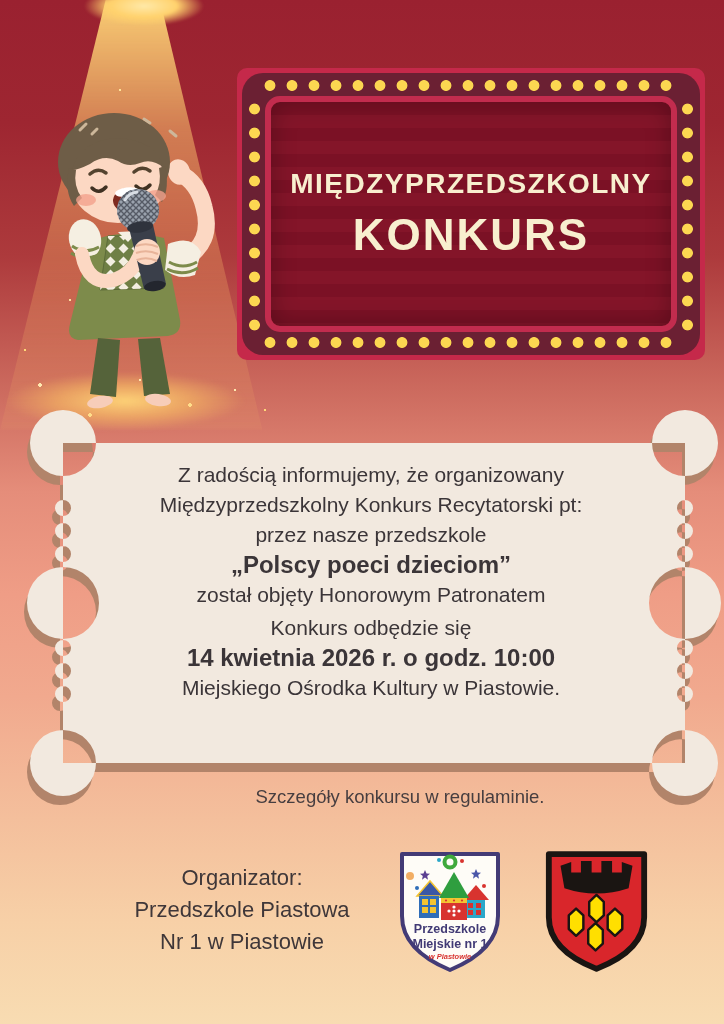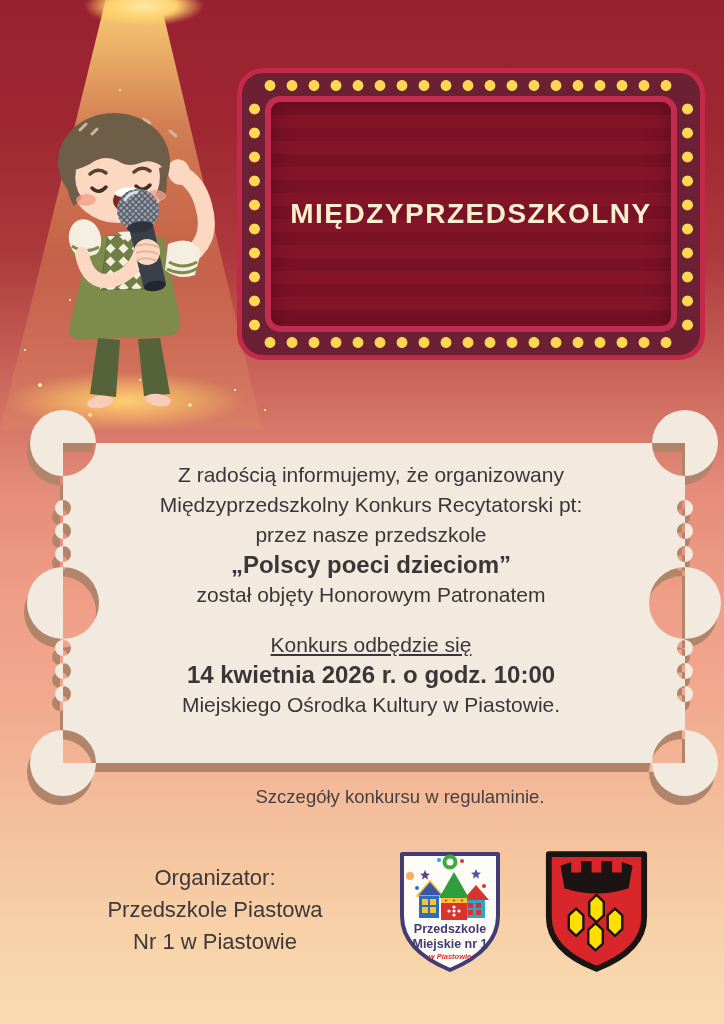--- a/index.html
+++ b/index.html
@@ -43,21 +43,21 @@
       radial-gradient(2px 2px at 140px 380px, #ffe9b0 60%, transparent 70%),
       radial-gradient(3px 3px at 190px 405px, #ffdd8a 60%, transparent 70%),
       radial-gradient(2px 2px at 235px 390px, #ffe9b0 60%, transparent 70%),
       radial-gradient(2px 2px at 265px 410px, #ffd97a 60%, transparent 70%),
       radial-gradient(2px 2px at 25px 350px,  #ffd97a 60%, transparent 70%),
       radial-gradient(2px 2px at 130px 330px, #ffe49a 60%, transparent 70%);
   }
   
   .marquee{
     position:absolute;left:237px;top:68px;width:468px;height:292px;
-    background:#c5294a;border-radius:26px;padding:5px;box-sizing:border-box;
+    background:#c5294a;border-radius:10px;padding:5px;box-sizing:border-box;
   }
   .marquee-band{position:relative;width:100%;height:100%;background:#6b2033;border-radius:21px;}
   .bulbs-top,.bulbs-bottom{
     position:absolute;left:18px;right:18px;height:13px;
     background-image:radial-gradient(circle at 10px 6.5px,#fcd751 0 5px,rgba(0,0,0,0) 5.8px);
     background-size:22px 13px;background-repeat:repeat-x;
   }
   .bulbs-top{top:6px}.bulbs-bottom{bottom:6px}
   .bulbs-left,.bulbs-right{
     position:absolute;top:24px;bottom:24px;width:13px;
@@ -73,28 +73,28 @@
   }
   .m-line1{color:#f8efcf;font-weight:bold;font-size:28px;letter-spacing:1.5px;}
   .m-line2,.m-line3{color:#f8efcf;font-weight:bold;font-size:44px;letter-spacing:2px;}
   
   .ticket-svg{position:absolute;left:63px;top:443px;width:622px;height:320px;overflow:visible;}
   .ticket-content{
     position:absolute;left:69px;top:443px;width:622px;height:320px;box-sizing:border-box;
     padding:17px 58px 0 40px;text-align:center;color:#3b3538;font-size:21px;line-height:30px;
   }
   .t-bold{font-weight:bold;font-size:24px;}
-  .t-para2{margin-top:20px;text-decoration:underline;}
+  .t-para2{margin-top:3px;}
   
   .details{
     position:absolute;left:0;top:786px;width:724px;text-align:center;
     font-size:18.5px;font-weight:500;color:#473e40;padding-left:38px;
   }
   .organizer{
-    position:absolute;left:65px;top:862px;width:300px;text-align:center;
+    position:absolute;left:92px;top:862px;width:300px;text-align:center;
     font-size:22px;line-height:32px;color:#3f3739;
   }
   .logo-preschool{position:absolute;left:395px;top:848px;width:110px;height:128px;}
   .logo-crest{position:absolute;left:543px;top:848px;width:107px;height:127px;}
   .child{position:absolute;left:52px;top:112px;width:176px;height:300px;}
   svg{display:block}
   .logo-txt-navy{font-family:"Liberation Sans","DejaVu Sans",sans-serif;font-weight:bold;fill:#413a75;}
   .logo-txt-red{font-family:"Liberation Sans","DejaVu Sans",sans-serif;font-weight:bold;font-style:italic;fill:#d8332f;}
 </style>
 </head>
@@ -173,20 +173,21 @@
   </svg>
 
   <div class="marquee">
     <div class="marquee-band">
       <div class="bulbs-top"></div>
       <div class="bulbs-bottom"></div>
       <div class="bulbs-left"></div>
       <div class="bulbs-right"></div>
       <div class="marquee-screen">
         <div class="m-line1">MIĘDZYPRZEDSZKOLNY</div>
+        <div class="m-line2">KONKURS</div>
       </div>
     </div>
   </div>
 
   <svg class="ticket-svg" viewBox="0 0 622 320">
     <path fill="#b2846a" fill-rule="evenodd" transform="translate(-3,9)" d="M0 0 H622 V320 H0 Z
       M-33 0 a33 33 0 1 0 66 0 a33 33 0 1 0 -66 0 Z M589 0 a33 33 0 1 0 66 0 a33 33 0 1 0 -66 0 Z
       M-33 320 a33 33 0 1 0 66 0 a33 33 0 1 0 -66 0 Z M589 320 a33 33 0 1 0 66 0 a33 33 0 1 0 -66 0 Z
       M-36 160 a36 36 0 1 0 72 0 a36 36 0 1 0 -72 0 Z M586 160 a36 36 0 1 0 72 0 a36 36 0 1 0 -72 0 Z
       M-8 65 a8 8 0 1 0 16 0 a8 8 0 1 0 -16 0 Z M-8 88 a8 8 0 1 0 16 0 a8 8 0 1 0 -16 0 Z M-8 111 a8 8 0 1 0 16 0 a8 8 0 1 0 -16 0 Z

